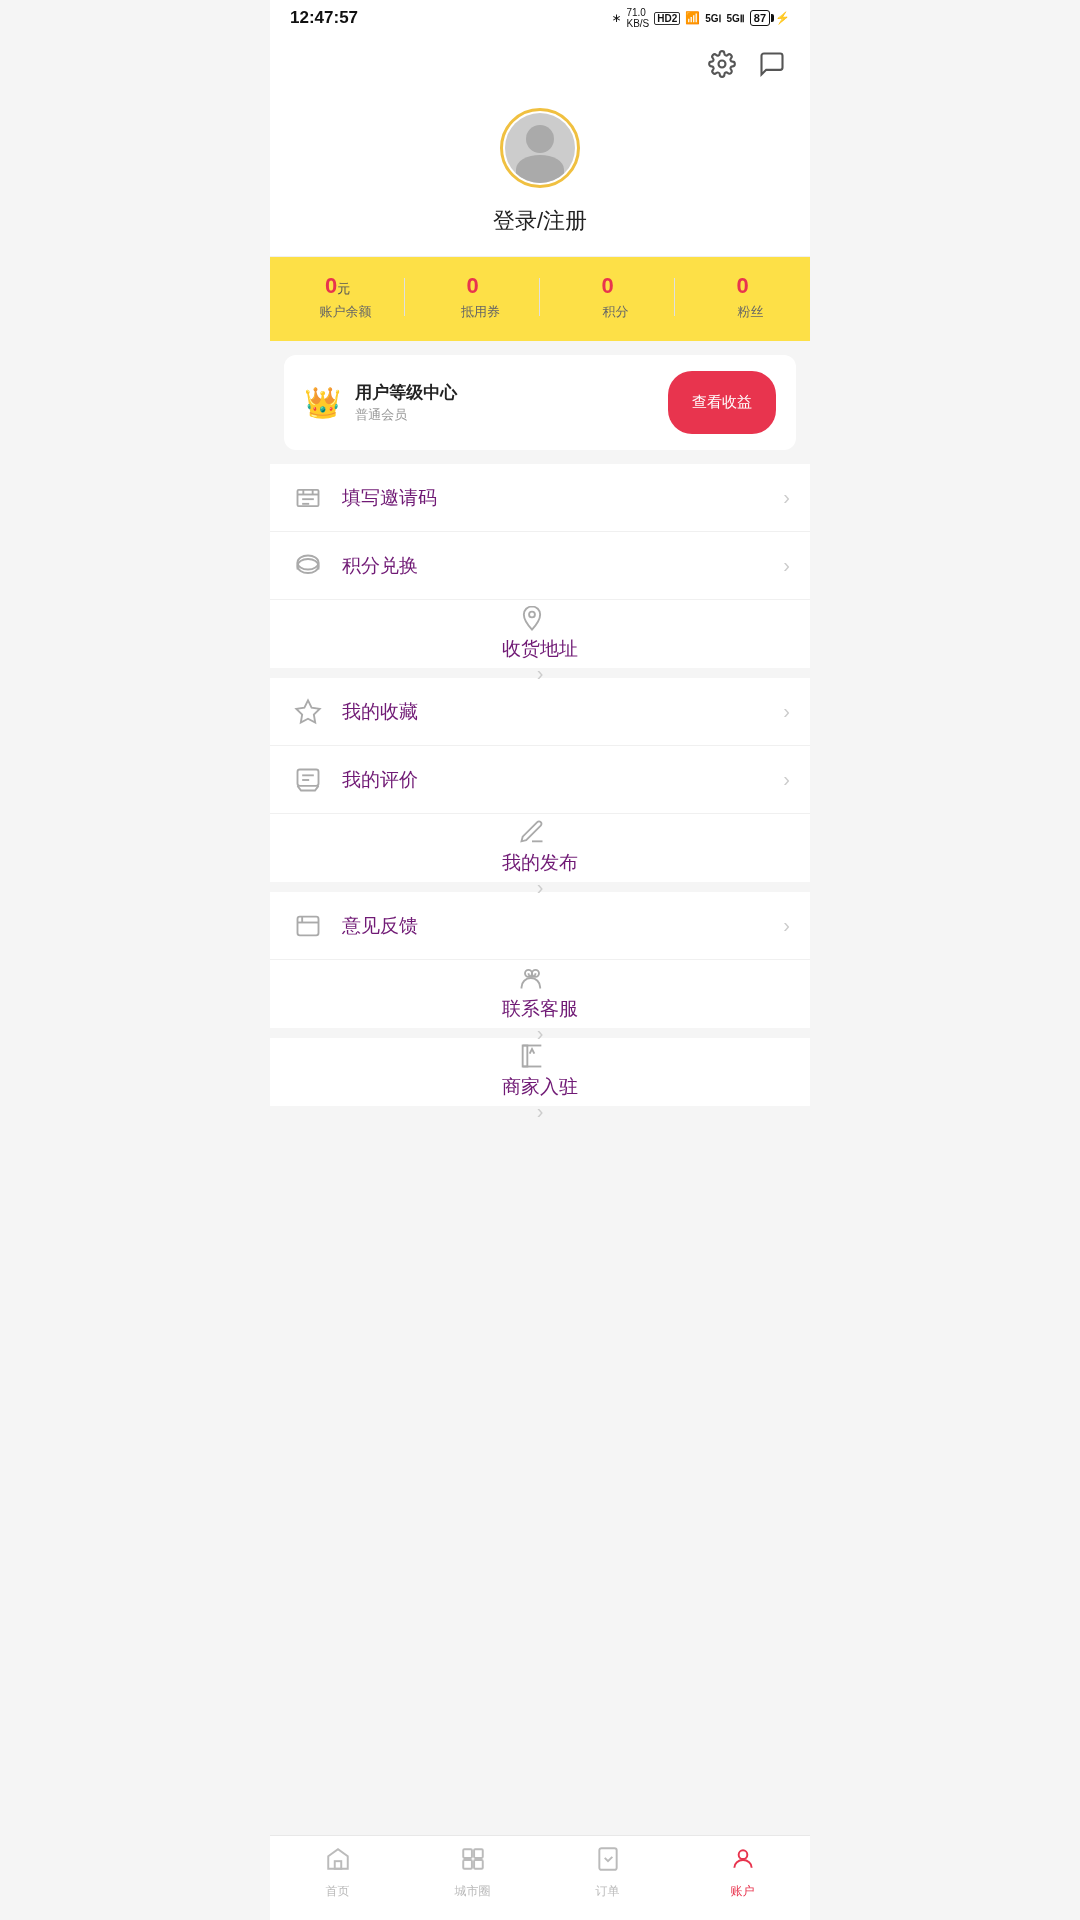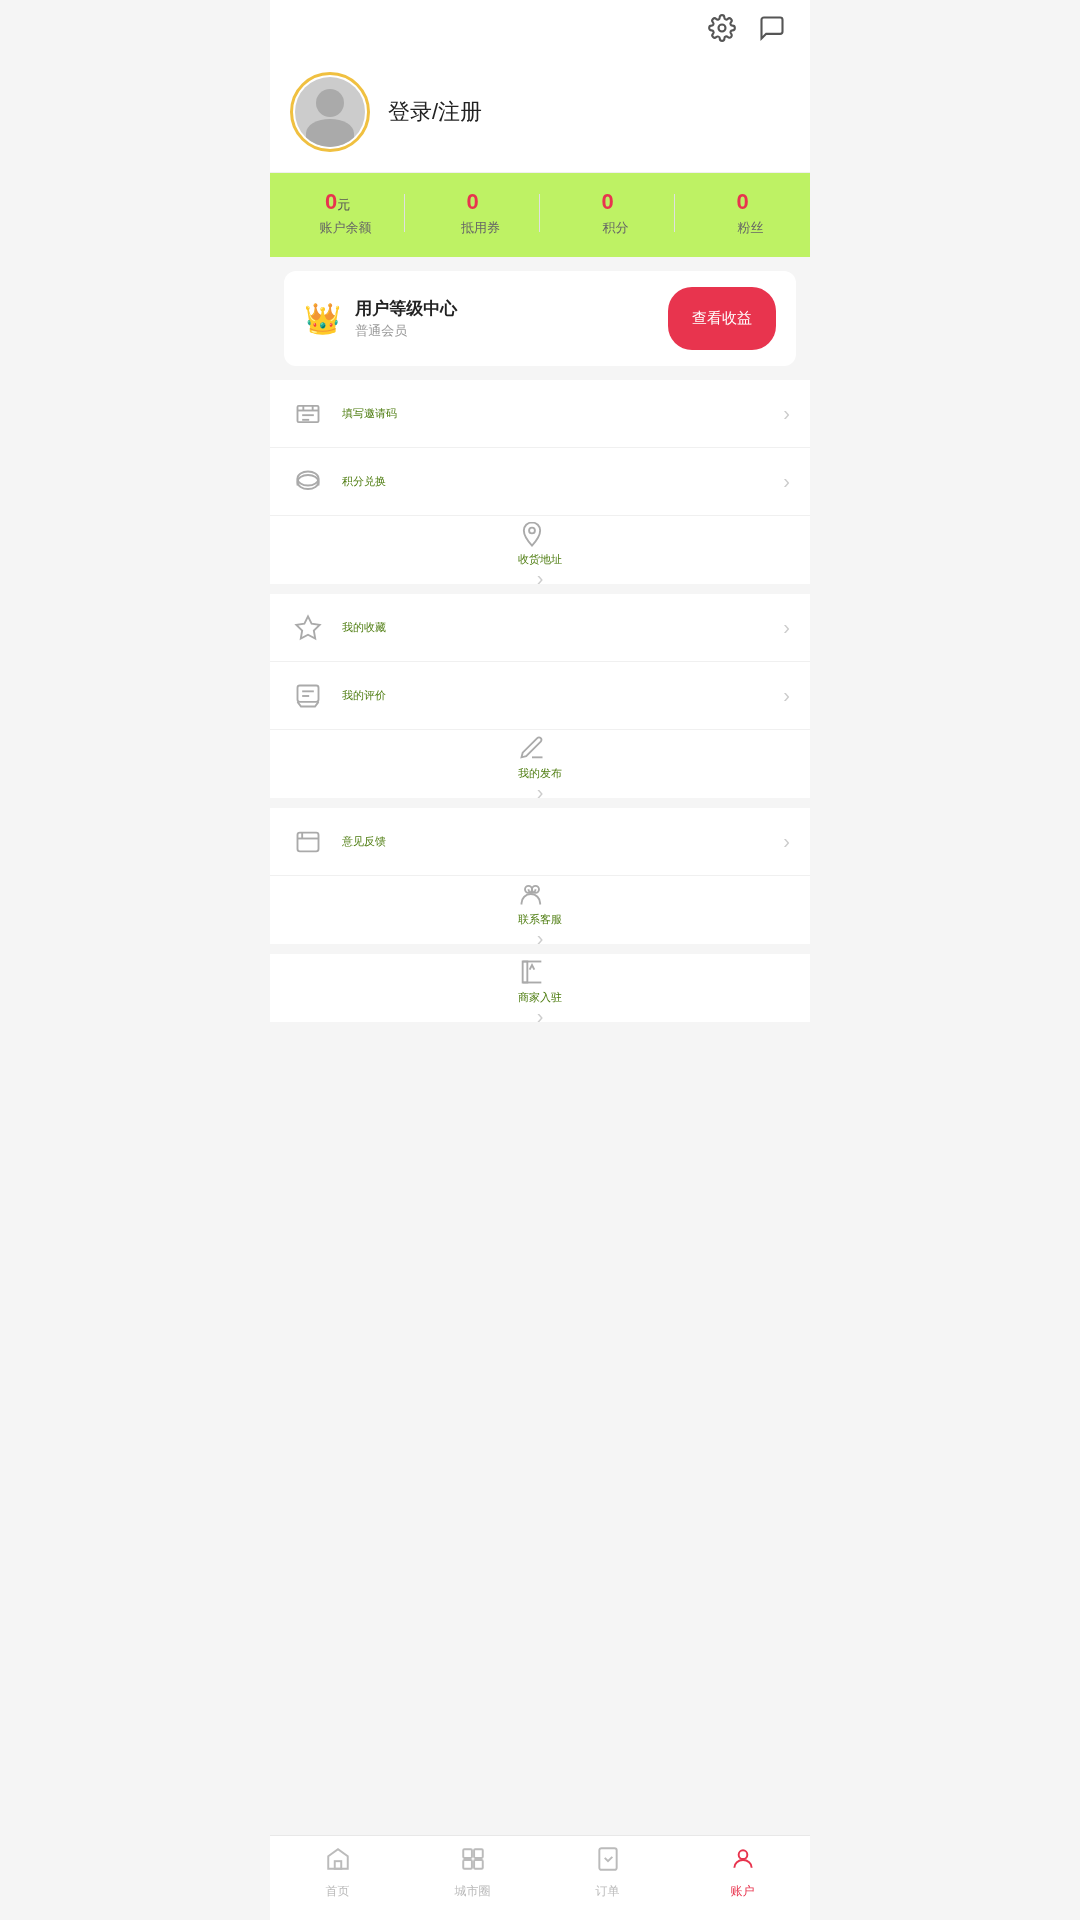--- a/index.html
+++ b/index.html
@@ -78,20 +78,21 @@
       cursor: pointer;
     }
 
     
     .profile-section {
       background: #fff;
       padding: 16px 20px 20px 20px;
       display: flex;
       align-items: center;
       gap: 18px;
+      flex-direction: column;
     }
     .avatar-wrapper {
       width: 80px;
       height: 80px;
       border-radius: 50%;
       border: 3px solid #f0c040;
       display: flex;
       align-items: center;
       justify-content: center;
       background: #fff;
@@ -129,21 +130,21 @@
       background: #aaa;
     }
     .login-text {
       font-size: 22px;
       font-weight: 500;
       color: #222;
     }
 
     
     .stats-row {
-      background: #bef264;
+      background: #fde047;
       display: flex;
       justify-content: space-around;
       align-items: center;
       padding: 16px 0 20px 0;
       border-top: 1px solid #f0f0f0;
     }
     .stat-item {
       display: flex;
       flex-direction: column;
       align-items: center;
@@ -247,22 +248,22 @@
       justify-content: center;
       margin-right: 16px;
       flex-shrink: 0;
     }
     .menu-icon svg {
       width: 28px;
       height: 28px;
     }
     .menu-label {
       flex: 1;
-      font-size: 11px;
-      color: #4d7c0f;
+      font-size: 19px;
+      color: #701a75;
     }
     .menu-arrow {
       color: #ccc;
       font-size: 20px;
     }
 
     
     .bottom-nav {
       position: fixed;
       bottom: 0;
@@ -302,20 +303,33 @@
 
     .content-wrap {
       padding-bottom: 80px;
     }
   </style>
 </head>
 <body>
 
 <div class="content-wrap">
 
+  <div class="status-bar">
+    <span class="status-time">12:47:57</span>
+    <div class="status-icons">
+      <span>∗</span>
+      <span style="font-size:10px">71.0<br>KB/S</span>
+      <span style="border:1px solid #333;border-radius:2px;padding:0 2px;font-size:10px;font-weight:bold">HD2</span>
+      <span>📶</span>
+      <span style="font-size:10px;font-weight:bold">5GⅠ</span>
+      <span style="font-size:10px;font-weight:bold">5GⅡ</span>
+      <span class="battery-box">87</span>
+      <span>⚡</span>
+    </div>
+  </div>
 
   <div class="header">
     <div class="header-icon">
 
       <svg viewBox="0 0 24 24" width="28" height="28" fill="none" stroke="#555" stroke-width="1.8">
         <circle cx="12" cy="12" r="3"></circle>
         <path d="M19.4 15a1.65 1.65 0 00.33 1.82l.06.06a2 2 0 010 2.83 2 2 0 01-2.83 0l-.06-.06a1.65 1.65 0 00-1.82-.33 1.65 1.65 0 00-1 1.51V21a2 2 0 01-4 0v-.09A1.65 1.65 0 009 19.4a1.65 1.65 0 00-1.82.33l-.06.06a2 2 0 01-2.83-2.83l.06-.06A1.65 1.65 0 004.68 15a1.65 1.65 0 00-1.51-1H3a2 2 0 010-4h.09A1.65 1.65 0 004.6 9a1.65 1.65 0 00-.33-1.82l-.06-.06a2 2 0 012.83-2.83l.06.06A1.65 1.65 0 009 4.68a1.65 1.65 0 001-1.51V3a2 2 0 014 0v.09a1.65 1.65 0 001 1.51 1.65 1.65 0 001.82-.33l.06-.06a2 2 0 012.83 2.83l-.06.06A1.65 1.65 0 0019.4 9a1.65 1.65 0 001.51 1H21a2 2 0 010 4h-.09a1.65 1.65 0 00-1.51 1z"></path>
       </svg>
     </div>
     <div class="header-icon">

